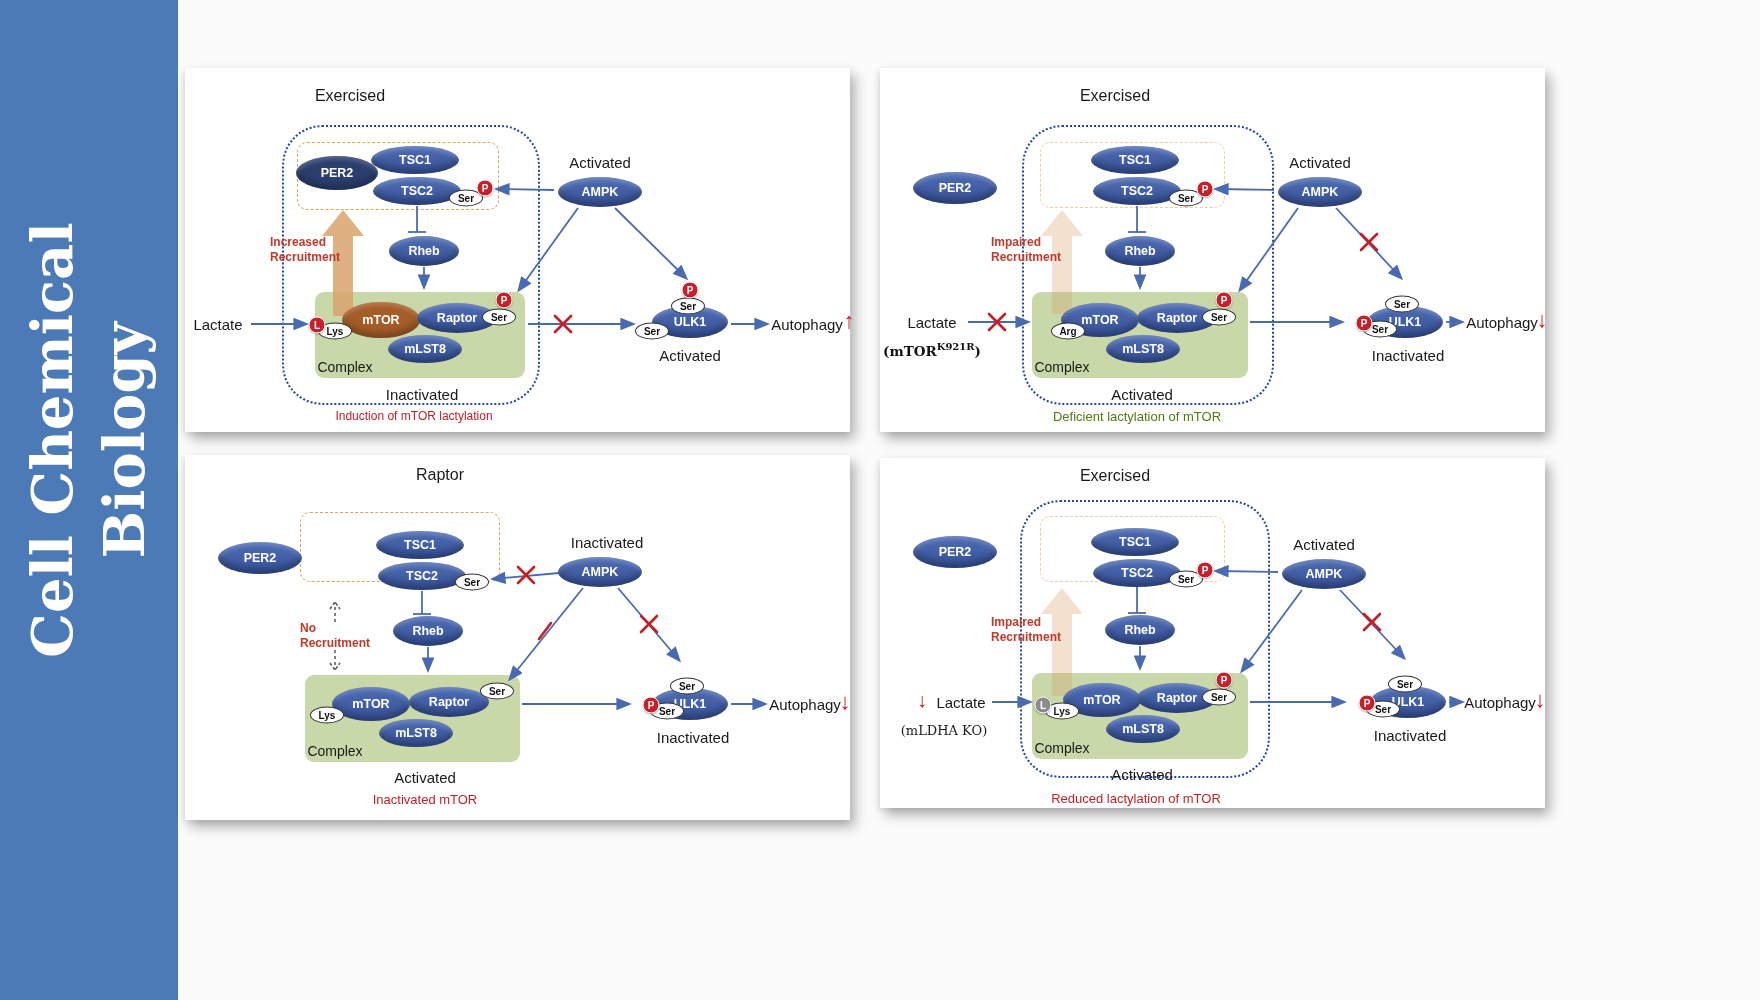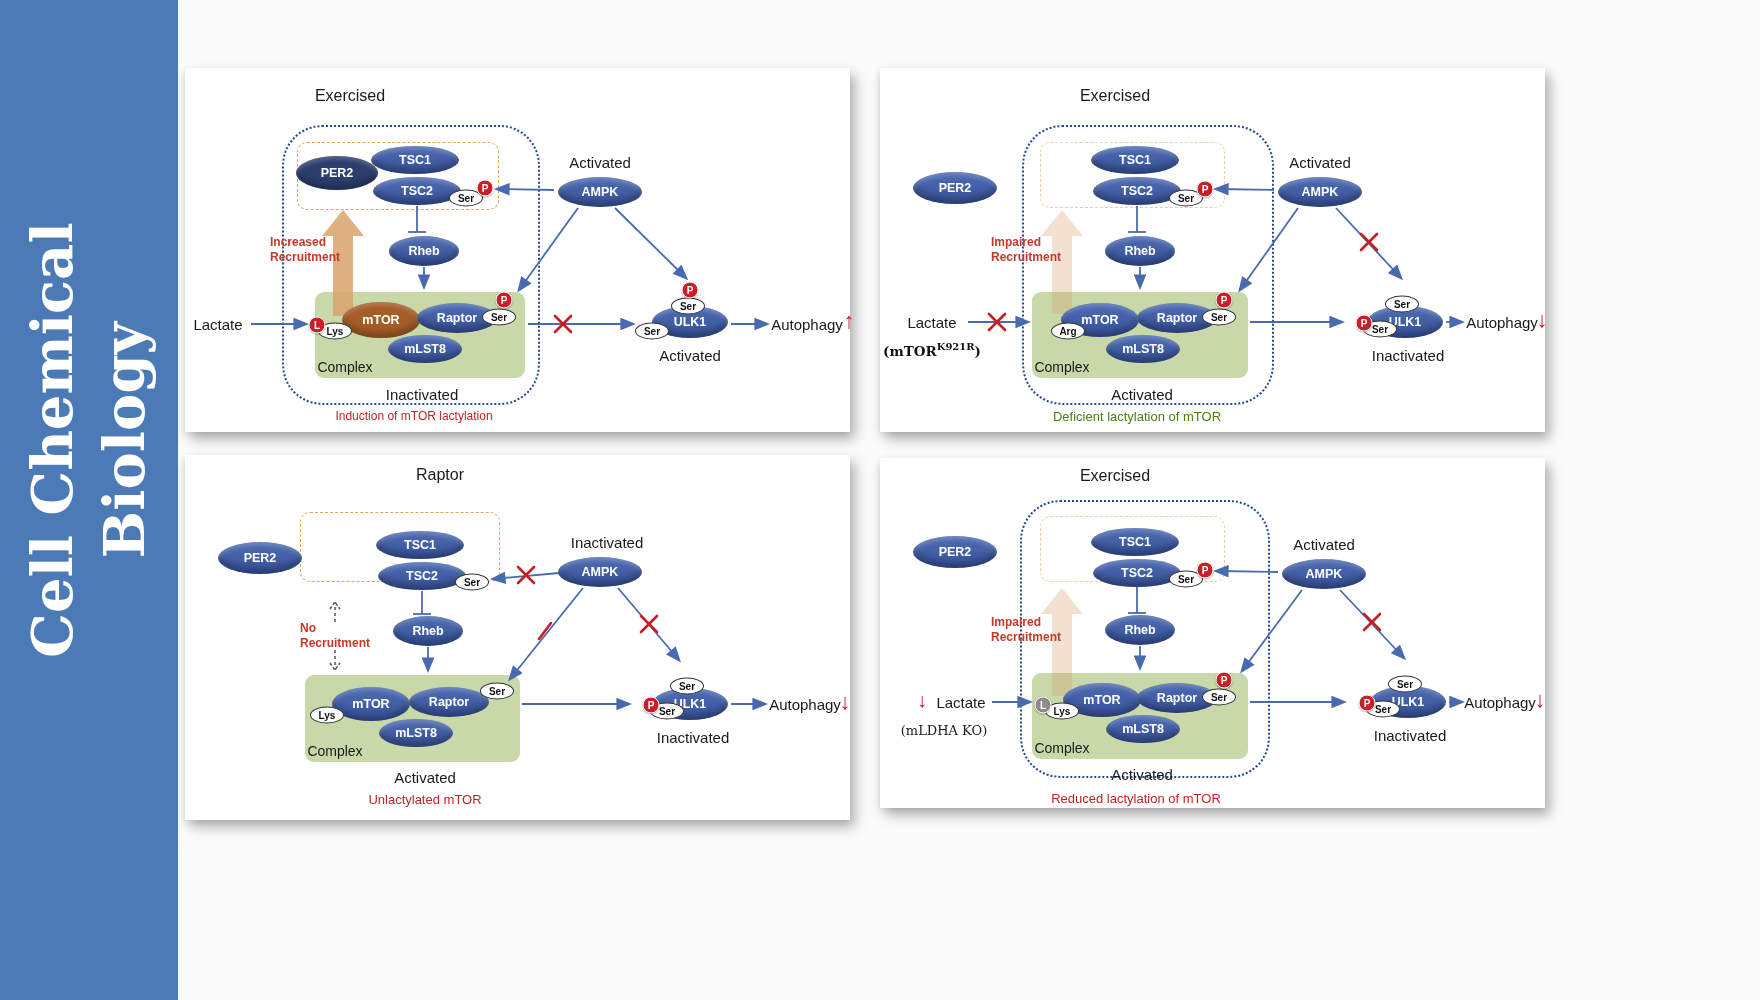--- a/index.html
+++ b/index.html
@@ -230,21 +230,21 @@
         <div class="small-el" style="left: 312px; top: 236px;">Ser</div>
         <div class="txt" style="font-size: 14px; left: 150px; top: 296px;">Complex</div>
         <div class="txt" style="font-size: 15px; left: 240px; top: 322px;">Activated</div>
         <div class="ellipse" style="width: 76px; height: 32px; background: linear-gradient(rgb(78, 108, 178), rgb(55, 82, 154)); left: 505px; top: 249px;">ULK1</div>
         <div class="small-el" style="left: 502px; top: 231px;">Ser</div>
         <div class="small-el" style="left: 482px; top: 256px;">Ser</div>
         <div class="badge" style="left: 466px; top: 250px;">P</div>
         <div class="txt" style="font-size: 15px; left: 508px; top: 282px;">Inactivated</div>
         <div class="txt" style="font-size: 15px; left: 620px; top: 249px;">Autophagy</div>
         <div class="txt" style="font-size: 22px; color: rgb(196, 31, 38); left: 660px; top: 247px;">↓</div>
-        <div class="txt" style="font-size: 13px; color: rgb(196, 31, 38); left: 240px; top: 344px;">Unlactylated mTOR</div>
+        <div class="txt" style="font-size: 13px; color: rgb(196, 31, 38); left: 240px; top: 344px;">Inactivated mTOR</div>
       </div>
     </div>
     <div class="panel" style="left: 880px; top: 458px; width: 665px; height: 350px;">
       <div class="layer">
         <div class="dotbox" style="left: 140px; top: 42px; width: 250px; height: 278px;"></div>
         <div class="dashbox" style="opacity: 0.55; left: 160px; top: 58px; width: 185px; height: 66px;"></div>
         <div class="greenrect" style="left: 152px; top: 215px; width: 216px; height: 86px;"></div>
       </div>
       <svg class="marks" width="665" height="350">
         <defs>

